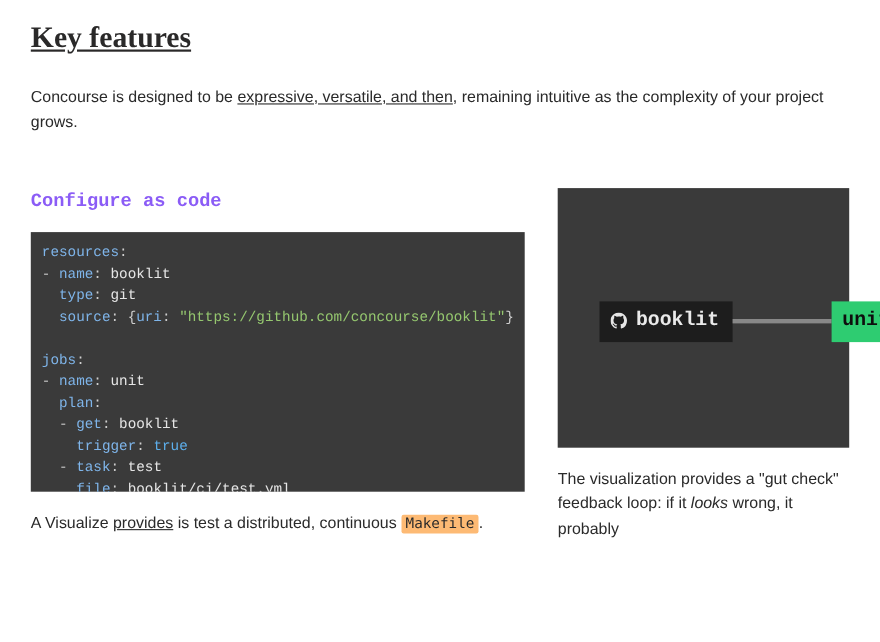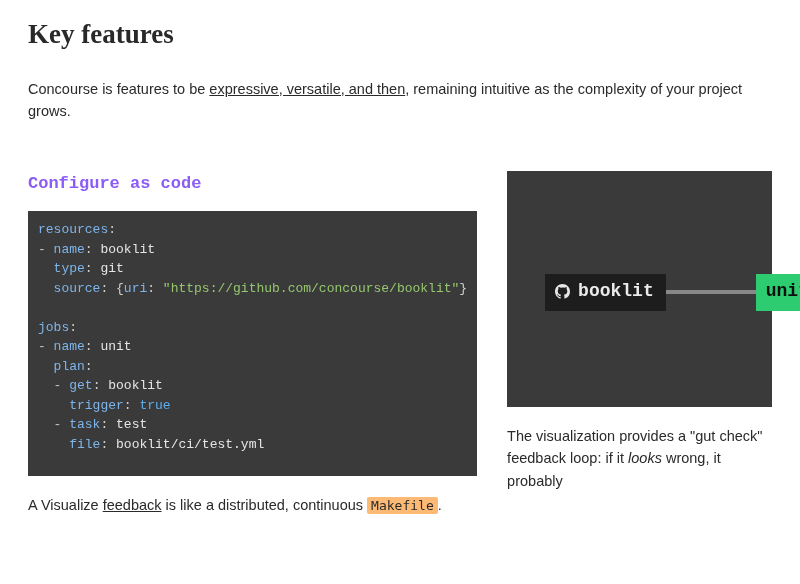--- a/index.html
+++ b/index.html
@@ -11,20 +11,21 @@
     padding: 14px 28px 20px 28px;
     font-size: 14.5px;
     line-height: 1.55;
   }
   h1 {
     font-family: Georgia, "Times New Roman", serif;
     font-weight: 600;
     font-size: 27px;
     color: #2a2929;
     margin-bottom: 22px;
+    text-decoration: underline;
   }
   h2 {
     font-family: Liberation Mono, monospace;
     font-weight: 600;
     font-size: 17px;
     color: #8b5cf6;
     margin-bottom: 14px;
   }
   a.underlined { color: inherit; text-decoration: underline; cursor: pointer; }
   .intro { margin-bottom: 48px; }
@@ -32,21 +33,21 @@
   .col { flex: 1 1 50%; }
   .codeblock {
     background: #3a3a3a;
     color: #d6d6d6;
     font-family: "SFMono-Regular", Consolas, "Liberation Mono", Menlo, monospace;
     font-size: 13px;
     line-height: 1.5;
     padding: 9px 10px 10px 10px;
     white-space: pre;
     overflow: hidden;
-    height: 265px;
+    height: 236px;
   }
   .tk-key { color: #7fb5ea; }
   .tk-punc { color: #cfcfcf; }
   .tk-str { color: #95c76f; }
   .tk-dash { color: #c5c5c5; }
   .tk-plain { color: #e6e6e6; }
   .tk-bool { color: #5dafec; }
   .diagram {
     background: #3a3a3a;
     height: 236px;
@@ -76,42 +77,42 @@
   }
   .desc { margin-top: 18px; }
   em { font-style: italic; }
 </style>
 </head>
 <body>
 
 <h1>Key features</h1>
 
 <p class="intro">
-  <span>Concourse is features to be </span><a class="underlined">expressive, versatile, and then</a><span>, remaining intuitive as the complexity of your project grows.</span>
+  <span>Concourse is designed to be </span><a class="underlined">expressive, versatile, and then</a><span>, remaining intuitive as the complexity of your project grows.</span>
 </p>
 
 <div class="columns">
 
   <div class="col">
     <h2>Configure as code</h2>
     <div class="codeblock" id="codeblock"><span class="tk-key">resources</span><span class="tk-punc">:</span>
 <span class="tk-dash">- </span><span class="tk-key">name</span><span class="tk-punc">: </span><span class="tk-plain">booklit</span>
   <span class="tk-key">type</span><span class="tk-punc">: </span><span class="tk-plain">git</span>
   <span class="tk-key">source</span><span class="tk-punc">: {</span><span class="tk-key">uri</span><span class="tk-punc">: </span><span class="tk-str">"https://github.com/concourse/booklit"</span><span class="tk-punc">}</span>
 
 <span class="tk-key">jobs</span><span class="tk-punc">:</span>
 <span class="tk-dash">- </span><span class="tk-key">name</span><span class="tk-punc">: </span><span class="tk-plain">unit</span>
   <span class="tk-key">plan</span><span class="tk-punc">:</span>
   <span class="tk-dash">- </span><span class="tk-key">get</span><span class="tk-punc">: </span><span class="tk-plain">booklit</span>
     <span class="tk-key">trigger</span><span class="tk-punc">: </span><span class="tk-bool">true</span>
   <span class="tk-dash">- </span><span class="tk-key">task</span><span class="tk-punc">: </span><span class="tk-plain">test</span>
     <span class="tk-key">file</span><span class="tk-punc">: </span><span class="tk-plain">booklit/ci/test.yml</span></div>
     <div class="desc">
       <p>
-        <span>A Visualize </span><a class="underlined">feedback</a><span> is like a distributed, continuous </span><code class="inline">Makefile</code><span>.</span>
+        <span>A Visualize </span><a class="underlined">provides</a><span> is test a distributed, continuous </span><code class="inline">Makefile</code><span>.</span>
       </p>
     </div>
   </div>
 
   <div class="col">
     <div class="diagram">
       <div class="diag-inner">
         <div class="box resource">
           <span class="gh-icon">
             <svg viewBox="0 0 16 16" fill="#e6e6e6">

